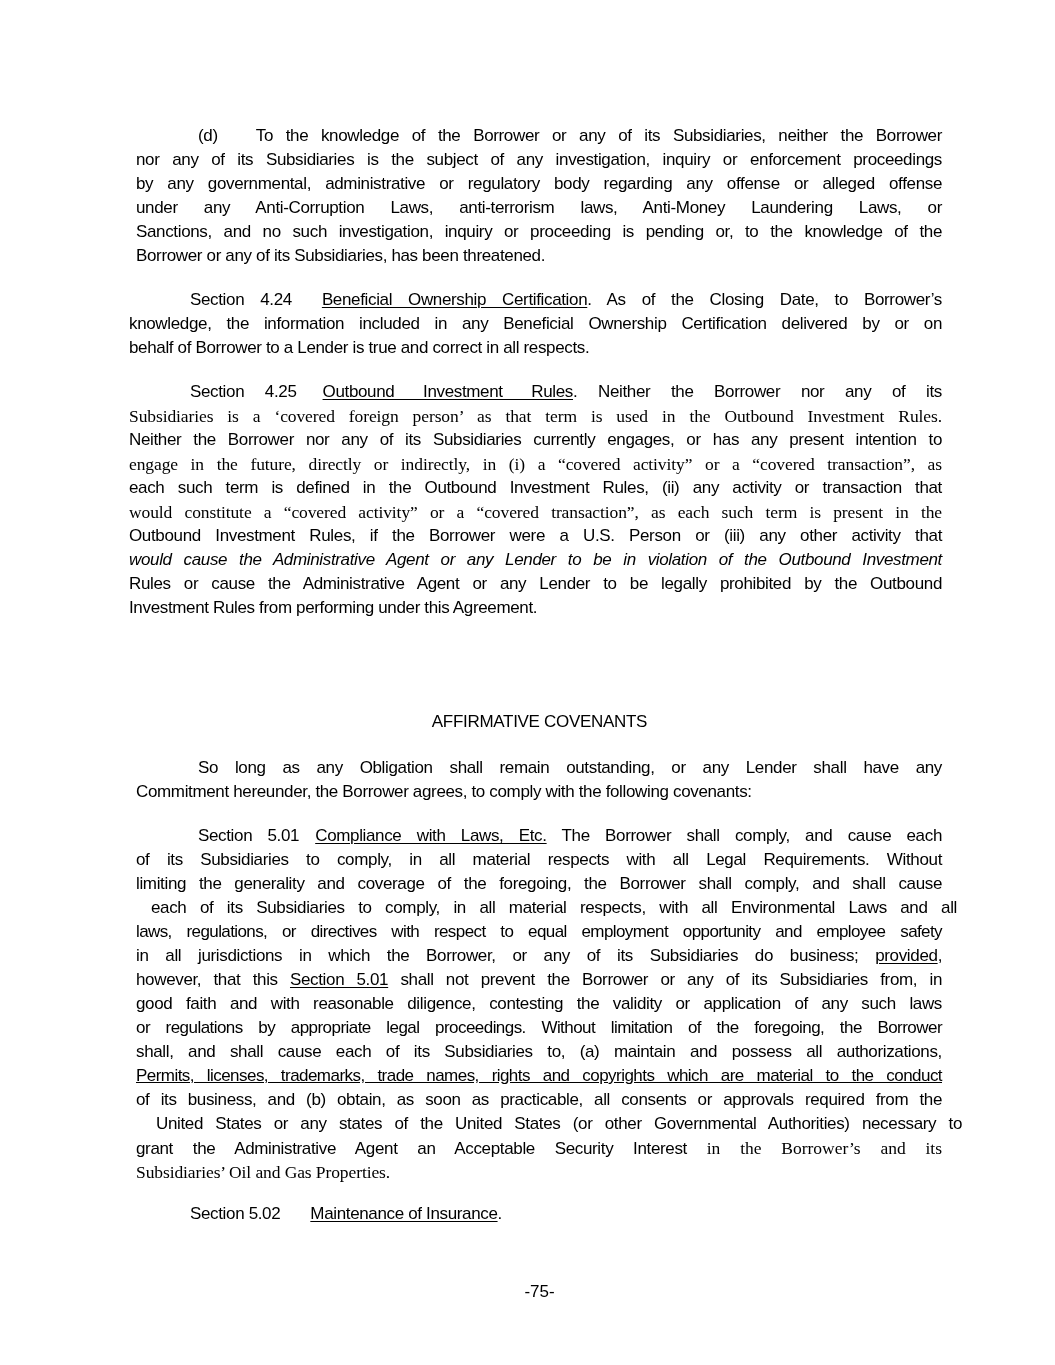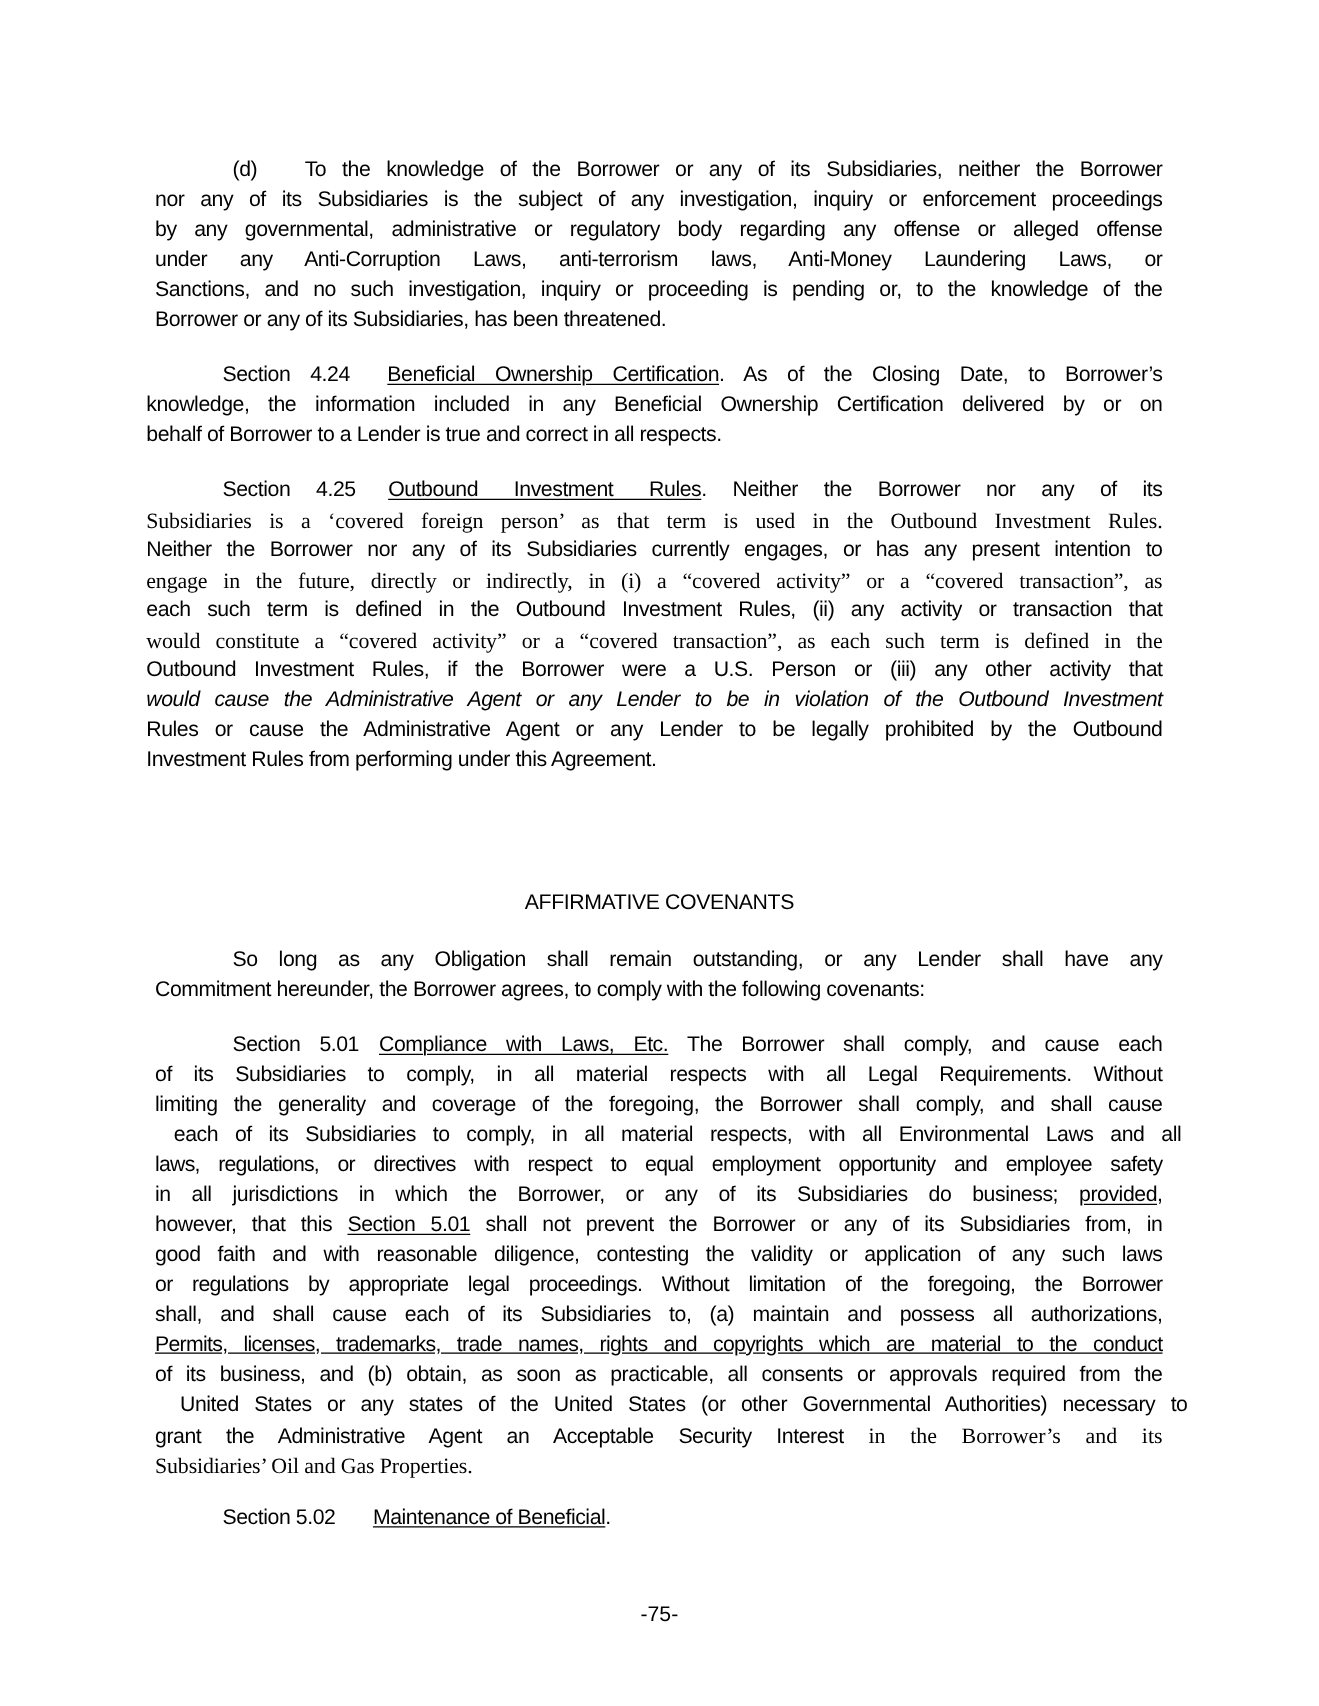--- a/index.html
+++ b/index.html
@@ -1,17 +1,17 @@
 <!DOCTYPE html>
 <html><head>
 <meta charset="utf-8">
 <style>
   html, body { margin: 0; padding: 0; background: #ffffff; }
   body { width: 1055px; height: 1365px; position: relative; overflow: hidden; color: #000; }
-  .page { position: absolute; left: 0; top: 0; width: 937px; height: 1365px; background: #fff; }
+  .page { position: absolute; left: 12px; top: 0; width: 937px; height: 1365px; background: #fff; }
   .line {
     position: absolute;
     left: 124px;
     width: 806px;
     height: 24px;
     font-family: "Liberation Sans", sans-serif;
     font-size: 17px;
     line-height: 24px;
     white-space: nowrap;
     text-align: justify;
@@ -53,21 +53,21 @@
     <div class="line" style="top:312px; left:117px; width:813px;">knowledge, the information included in any Beneficial Ownership Certification delivered by or on</div>
     <div class="line last" style="top:336px; left:117px; width:813px;">behalf of Borrower to a Lender is true and correct in all respects.</div>
   </div>
 
   <div>
     <div class="line" style="top:380px; left:117px; width:813px;"><span class="tab" style="width:61px;"></span><span>Section 4.25</span><span class="tab" style="width:26px;"></span><span class="u" style="word-spacing:8px;">Outbound Investment Rules</span><span>. Neither the Borrower nor any of its</span></div>
     <div class="line serif" style="top:404px; left:117px; width:813px;">Subsidiaries is a ‘covered foreign person’ as that term is used in the Outbound Investment Rules.</div>
     <div class="line" style="top:428px; left:117px; width:813px;">Neither the Borrower nor any of its Subsidiaries currently engages, or has any present intention to</div>
     <div class="line serif" style="top:452px; left:117px; width:813px;">engage in the future, directly or indirectly, in (i) a “covered activity” or a “covered transaction”, as</div>
     <div class="line" style="top:476px; left:117px; width:813px;">each such term is defined in the Outbound Investment Rules, (ii) any activity or transaction that</div>
-    <div class="line serif" style="top:500px; left:117px; width:813px;">would constitute a “covered activity” or a “covered transaction”, as each such term is defined in the</div>
+    <div class="line serif" style="top:500px; left:117px; width:813px;">would constitute a “covered activity” or a “covered transaction”, as each such term is present in the</div>
     <div class="line" style="top:524px; left:117px; width:813px;">Outbound Investment Rules, if the Borrower were a U.S. Person or (iii) any other activity that</div>
     <div class="line" style="top:548px; left:117px; width:813px;font-style:italic;">would cause the Administrative Agent or any Lender to be in violation of the Outbound Investment</div>
     <div class="line" style="top:572px; left:117px; width:813px;">Rules or cause the Administrative Agent or any Lender to be legally prohibited by the Outbound</div>
     <div class="line last" style="top:596px; left:117px; width:813px;">Investment Rules from performing under this Agreement.</div>
   </div>
 
   <div class="heading" style="top:710px;">AFFIRMATIVE COVENANTS</div>
 
   <div>
     <div class="line" style="top:756px;"><span class="tab" style="width:62px;"></span><span>So long as any Obligation shall remain outstanding, or any Lender shall have any</span></div>
@@ -86,18 +86,18 @@
     <div class="line" style="top:1016px; letter-spacing:-0.55px;">or regulations by appropriate legal proceedings.  Without limitation of the foregoing, the Borrower</div>
     <div class="line" style="top:1040px;">shall, and shall cause each of its Subsidiaries to, (a) maintain and possess all authorizations,</div>
     <div class="line" style="top:1064px; letter-spacing:-0.55px;text-decoration:underline;">Permits, licenses, trademarks, trade names, rights and copyrights which are material to the conduct</div>
     <div class="line" style="top:1088px;">of its business, and (b) obtain, as soon as practicable, all consents or approvals required from the</div>
     <div class="line" style="top:1112px;margin-left:20px;">United States or any states of the United States (or other Governmental Authorities) necessary to</div>
     <div class="line" style="top:1136px;"><span>grant the Administrative Agent an Acceptable Security Interest</span><span style="font-family:'Liberation Serif', serif; font-size:17.5px; letter-spacing:0;"> in the Borrower’s and its</span></div>
     <div class="line serif last" style="top:1160px;">Subsidiaries’ Oil and Gas Properties.</div>
   </div>
 
   <div>
-    <div class="line last" style="top:1202px; left:117px; width:813px;"><span class="tab" style="width:61px;"></span><span>Section 5.02</span><span class="tab" style="width:30px;"></span><span class="u">Maintenance of Beneficial</span><span>.</span></div>
+    <div class="line last" style="top:1202px; left:117px; width:813px;"><span class="tab" style="width:61px;"></span><span>Section 5.02</span><span class="tab" style="width:30px;"></span><span class="u">Maintenance of Insurance</span><span>.</span></div>
   </div>
 
   <div class="pagenum">-75-</div>
 
 </div>
 
 </body></html>

